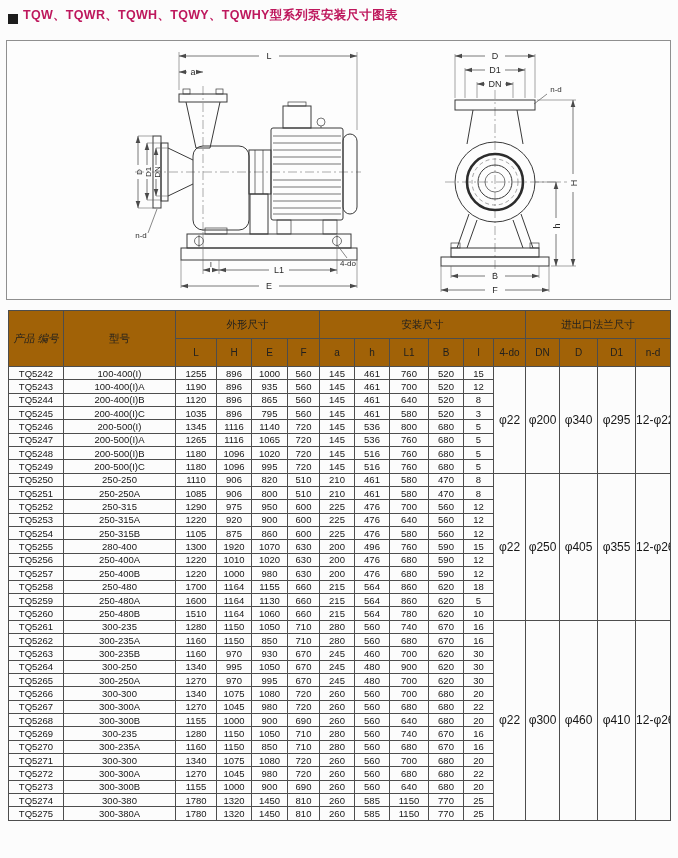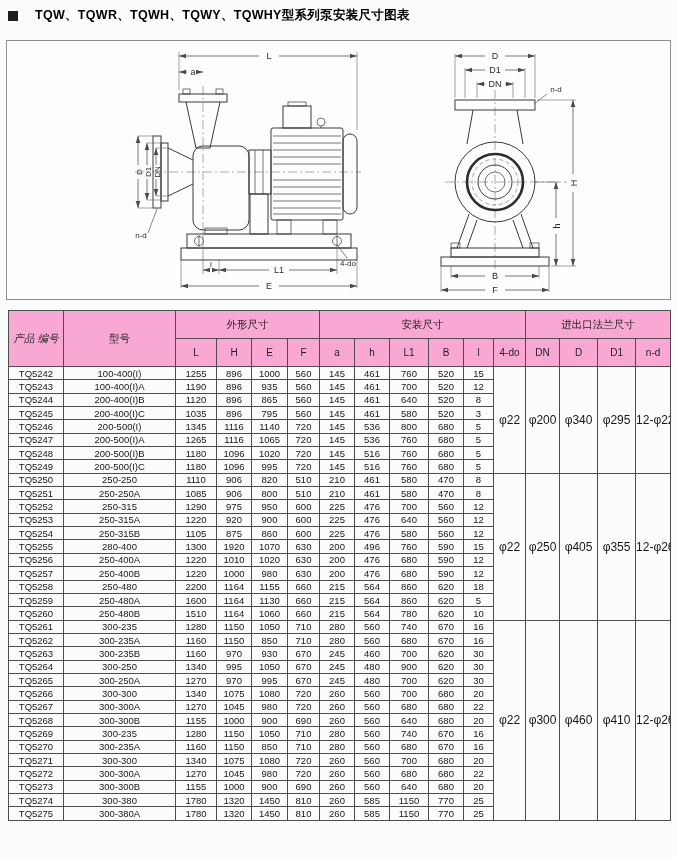--- a/index.html
+++ b/index.html
@@ -6,22 +6,22 @@
   html,body { width:678px; height:858px; }
   body {
     position: relative;
     background: #fcfcfc;
     font-family: "Liberation Sans", "DejaVu Sans", sans-serif;
     color: #1a1a1a;
     overflow: hidden;
   }
   .title-row {
     position: absolute; left: 8px; top: 7px;
-    display: flex; align-items: center; gap: 17px;
-    font-size: 12.5px; font-weight: bold; color: #000000;
+    display: flex; align-items: flex-end; gap: 5px;
+    font-size: 12.5px; font-weight: bold; color: #be185d;
     letter-spacing: .3px;
   }
   .sq { width: 10px; height: 10px; background: #1c1c1c; display: inline-block; }
   .figure {
     position: absolute; left: 6px; top: 40px;
     width: 665px; height: 260px;
     border: 1px solid #8f8f8f;
     background: #fdfdfd;
   }
   svg text { font-family: "Liberation Sans", "DejaVu Sans", sans-serif; }
@@ -42,21 +42,21 @@
     width: 662px;
     border-collapse: collapse; table-layout: fixed;
     border: 1.2px solid #333;
   }
   table.dim th, table.dim td {
     border: 1px solid #4d4d4d;
     text-align: center; vertical-align: middle;
     padding: 0; overflow: hidden; white-space: nowrap;
   }
   table.dim thead th {
-    background: #f9a8d4; font-weight: normal;
+    background: #a16207; font-weight: normal;
     font-size: 10.5px; color: #1f1f1f;
   }
   table.dim thead tr.r1 th { height: 28px; }
   table.dim thead tr.r2 th { height: 28px; font-size: 10px; }
   th.prod { white-space: pre-line; line-height: 13px; font-style: italic; }
   table.dim tbody td { height: 13.35px; font-size: 9.5px; color: #161616; }
   table.dim tbody td.grp { font-size: 12px; }
 </style>
 </head>
 <body>
@@ -476,21 +476,21 @@
         <td>630</td>
         <td>200</td>
         <td>476</td>
         <td>680</td>
         <td>590</td>
         <td>12</td>
       </tr>
       <tr>
         <td>TQ5258</td>
         <td>250-480</td>
-        <td>2200</td>
+        <td>1700</td>
         <td>1164</td>
         <td>1155</td>
         <td>660</td>
         <td>215</td>
         <td>564</td>
         <td>860</td>
         <td>620</td>
         <td>18</td>
       </tr>
       <tr>

